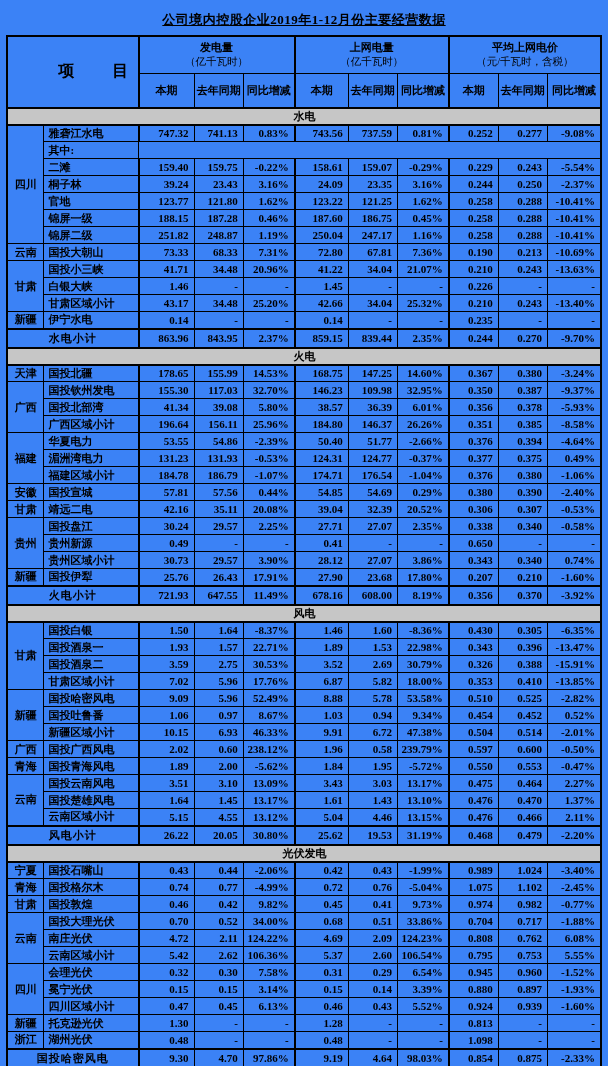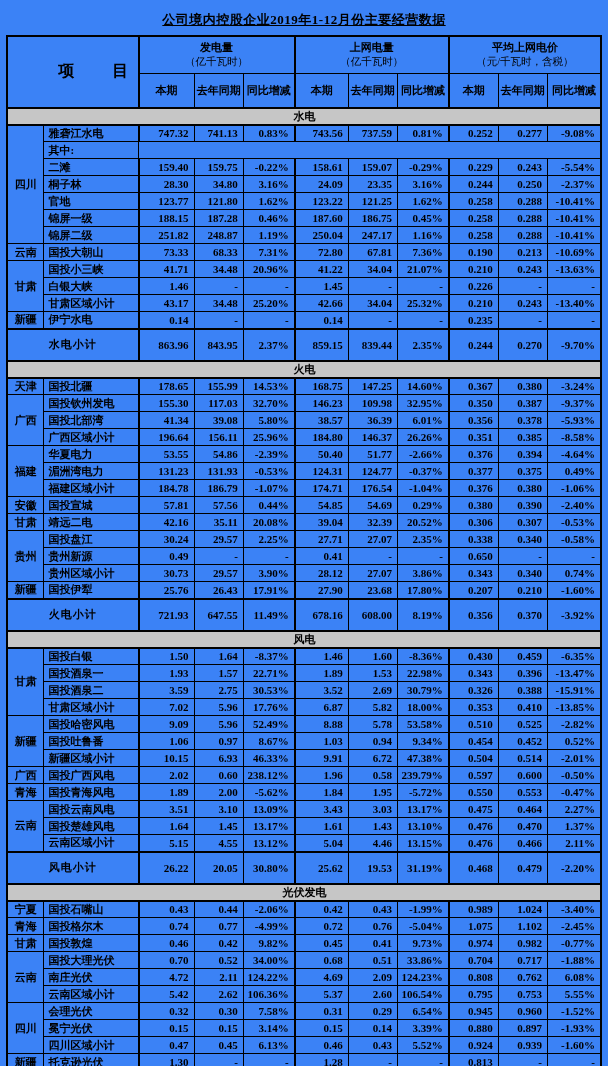--- a/index.html
+++ b/index.html
@@ -11,21 +11,21 @@
     border:2px solid #000;font-size:11px;font-weight:bold;}
   td,th{border:1px solid #000;padding:0 3px;overflow:hidden;}
   thead th{vertical-align:middle;font-weight:bold;padding:1px 1px;margin-left:10px;}
   .hdr-group{height:37px;}
   .hdr-sub th{height:31px;font-size:11px;line-height:1.15;white-space:normal;}
   .hdr-item{font-size:16px;letter-spacing:2px;padding-left:44px;}
   .group-sub{font-weight:normal;font-size:10.5px;}
   tr.data{height:17px;}
   tr.note{height:17px;}
   tr.section{height:15px;}
-  tr.subtotal,tr.total{height:32px;}
+  tr.subtotal,tr.total{height:19px;}
   tr.section td{background:#c6c6c6;text-align:center;padding-left:4px;
     border-top:2px solid #000;border-bottom:2px solid #000;font-weight:bold;}
   td.prov{text-align:center;white-space:nowrap;}
   td.comp{text-align:left;padding-left:4px;white-space:nowrap;}
   td.comp.right{text-align:left;padding-right:6px;}
   td.num{text-align:right;padding-right:5px;white-space:nowrap;
     font-family:"Liberation Serif","DejaVu Serif",serif;}
   td.gb{border-left:2px solid #000;}
   th.gb{border-left:2px solid #000;}
   tr.subtotal td,tr.total td{border-top:2px solid #000;}
@@ -108,22 +108,22 @@
           <td class="num">-0.22%</td>
           <td class="num gb">158.61</td>
           <td class="num">159.07</td>
           <td class="num">-0.29%</td>
           <td class="num gb">0.229</td>
           <td class="num">0.243</td>
           <td class="num">-5.54%</td>
         </tr>
         <tr class="data">
           <td class="comp right">桐子林</td>
-          <td class="num gb">28.30</td>
-          <td class="num">34.80</td>
+          <td class="num gb">39.24</td>
+          <td class="num">23.43</td>
           <td class="num">3.16%</td>
           <td class="num gb">24.09</td>
           <td class="num">23.35</td>
           <td class="num">3.16%</td>
           <td class="num gb">0.244</td>
           <td class="num">0.250</td>
           <td class="num">-2.37%</td>
         </tr>
         <tr class="data">
           <td class="comp right">官地</td>
@@ -420,21 +420,21 @@
         <tr class="data">
           <td class="prov" rowspan="4">甘肃</td>
           <td class="comp">国投白银</td>
           <td class="num gb">1.50</td>
           <td class="num">1.64</td>
           <td class="num">-8.37%</td>
           <td class="num gb">1.46</td>
           <td class="num">1.60</td>
           <td class="num">-8.36%</td>
           <td class="num gb">0.430</td>
-          <td class="num">0.459</td>
+          <td class="num">0.305</td>
           <td class="num">-6.35%</td>
         </tr>
         <tr class="data">
           <td class="comp">国投酒泉一</td>
           <td class="num gb">1.93</td>
           <td class="num">1.57</td>
           <td class="num">22.71%</td>
           <td class="num gb">1.89</td>
           <td class="num">1.53</td>
           <td class="num">22.98%</td>

